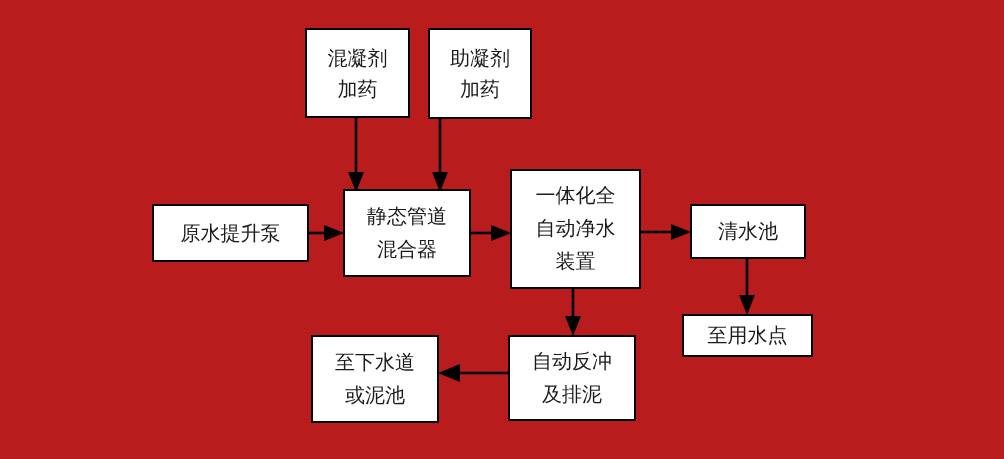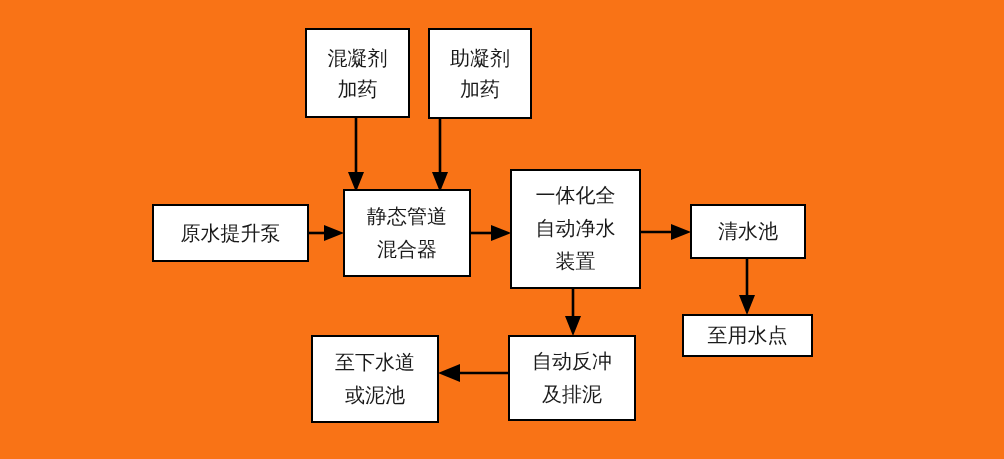--- a/index.html
+++ b/index.html
@@ -10,21 +10,21 @@
   body {
     width: 1004px;
     height: 459px;
     font-family: "DejaVu Sans", sans-serif;
     overflow: hidden;
   }
   #diagram-root {
     position: relative;
     width: 1004px;
     height: 459px;
-    background: #f97316;
+    background: #b91c1c;
   }
   svg#flow-svg {
     position: absolute;
     left: 0;
     top: 0;
     width: 1004px;
     height: 459px;
     display: block;
   }
   .node-box {

